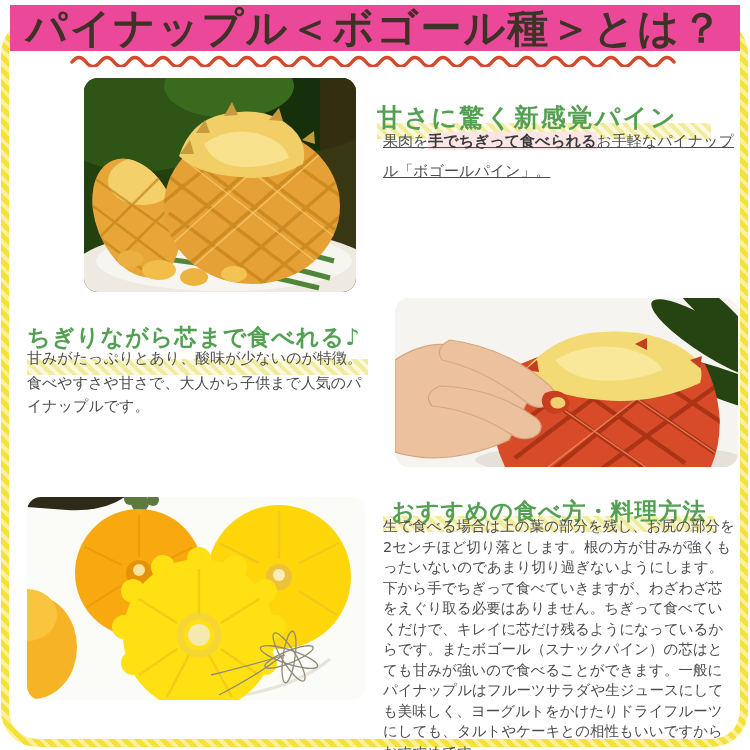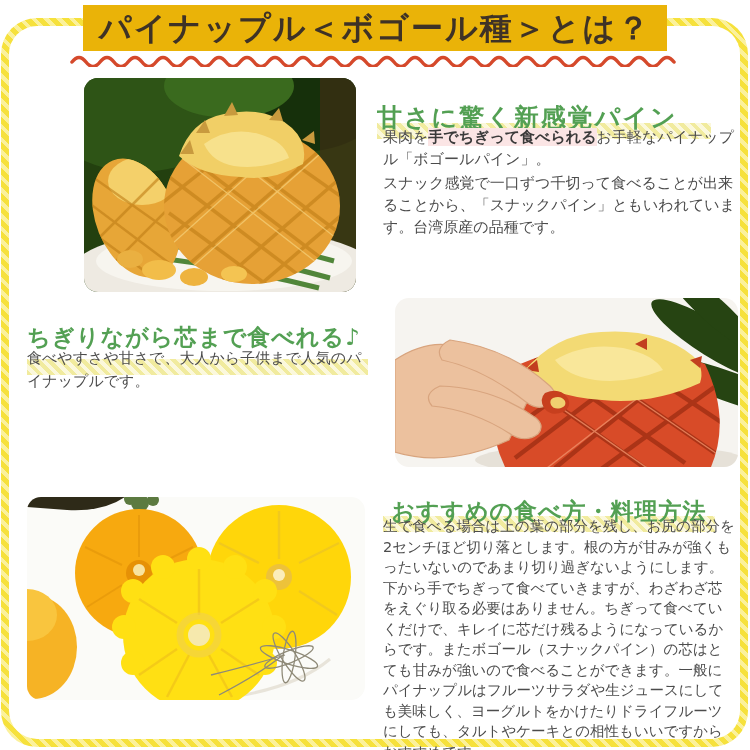--- a/index.html
+++ b/index.html
@@ -13,41 +13,41 @@
     position:absolute;left:1px;top:18px;width:747px;height:729px;
     border-radius:36px;
     background:repeating-linear-gradient(45deg,#f6e13c 0 5px,#fbf19b 5px 9px);
   }
   .frame-inner{
     position:absolute;inset:8px;border-radius:28px;background:#ffffff;
   }
   
   .title-wrap{position:absolute;top:0;left:0;width:750px;text-align:center;z-index:6;}
   .page-title{
-    display:inline-block;margin:5px 0 0;padding:0 16px;background:#eab308;
-    font-size:32px;font-weight:bold;color:#3e3226;letter-spacing:2px;line-height:46px;
+    display:inline-block;margin:5px 0 0;padding:0 16px;background:#ec4899;
+    font-size:41px;font-weight:bold;color:#3e3226;letter-spacing:2px;line-height:46px;
   }
   .wave{position:absolute;top:51px;left:70px;z-index:6;}
   
   .photo{position:absolute;border-radius:14px;overflow:hidden;z-index:3;line-height:0;}
   .photo1{left:84px;top:78px;width:272px;height:214px;}
   .photo2{left:395px;top:298px;width:343px;height:169px;}
   .photo3{left:27px;top:497px;width:338px;height:203px;}
   .h-green{
     position:absolute;z-index:3;font-weight:bold;color:#53a053;
     background:repeating-linear-gradient(45deg,#f1eb9e 0 4px,#fbf8dc 4px 8px) no-repeat left bottom;
     background-size:100% 16px;
   }
   .h1-left{left:27px;top:303px;width:341px;font-size:23px;letter-spacing:1px;padding-bottom:22px;}
   .h2-right{left:377px;top:80px;width:334px;font-size:25px;letter-spacing:2px;padding-bottom:5px;}
   .h3-right{left:383px;top:477px;width:332px;font-size:23px;letter-spacing:1px;padding-bottom:5px;text-align:center;}
   .body{position:absolute;z-index:3;color:#4c4c4c;}
   .body p{margin:0 0 2px;}
   .b1{left:27px;top:347px;width:346px;font-size:15px;line-height:23px;}
-  .b2{left:383px;top:126px;width:353px;font-size:15px;line-height:22px;}
+  .b2{left:383px;top:126px;width:353px;font-size:15px;line-height:30px;text-decoration:underline;}
   .b3{left:383px;top:516px;width:353px;font-size:14.5px;line-height:20.5px;}
   .hl{font-weight:bold;color:#3a3a3a;background:#fbe5e5;}
 </style>
 </head>
 <body>
 
 <div class="frame">
   <div class="frame-inner"></div>
 </div>
 
@@ -125,21 +125,20 @@
     <ellipse cx="75" cy="192" rx="17" ry="10" fill="#f2bd49"></ellipse>
     <ellipse cx="110" cy="199" rx="14" ry="9" fill="#eeb33e"></ellipse>
     <ellipse cx="150" cy="196" rx="13" ry="8" fill="#f4c452"></ellipse>
     <ellipse cx="46" cy="181" rx="13" ry="9" fill="#eab041"></ellipse>
   </svg>
 </div>
 
 <h2 class="h-green h2-right">甘さに驚く新感覚パイン</h2>
 <div class="body b2">
   <p><span>果肉を</span><span class="hl">手でちぎって食べられる</span><span>お手軽なパイナップル「ボゴールパイン」。</span></p>
-  <p>スナック感覚で一口ずつ千切って食べることが出来ることから、「スナックパイン」ともいわれています。台湾原産の品種です。</p>
 </div>
 
 <div class="photo photo2">
   <svg width="343" height="169" viewBox="0 0 343 169">
     <defs>
       <clipPath id="pbody2">
           <path d="M112 72 q98 -48 198 -6 q26 55 6 103 l-206 0 q-26 -55 2 -97z"></path>
         </clipPath>
     </defs>
     <rect width="343" height="169" fill="#f6f4f0"></rect>
@@ -184,20 +183,21 @@
   </svg>
 </div>
 
 <h2 class="h-green h3-right">おすすめの食べ方・料理方法</h2>
 <div class="body b3">
   <p>生で食べる場合は上の葉の部分を残し、お尻の部分を2センチほど切り落とします。根の方が甘みが強くもったいないのであまり切り過ぎないようにします。下から手でちぎって食べていきますが、わざわざ芯をえぐり取る必要はありません。ちぎって食べていくだけで、キレイに芯だけ残るようになっているからです。またボゴール（スナックパイン）の芯はとても甘みが強いので食べることができます。一般にパイナップルはフルーツサラダや生ジュースにしても美味しく、ヨーグルトをかけたりドライフルーツにしても、タルトやケーキとの相性もいいですからおすすめです。</p>
 </div>
 
 <h2 class="h-green h1-left">ちぎりながら芯まで食べれる♪</h2>
 <div class="body b1">
+  <p>甘みがたっぷりとあり、酸味が少ないのが特徴。</p>
   <p>食べやすさや甘さで、大人から子供まで人気のパイナップルです。</p>
 </div>
 
 <div class="photo photo3">
   <svg width="338" height="203" viewBox="0 0 338 203">
     <rect width="338" height="203" fill="#fbfbf8"></rect>
     <path d="M0 0 h98 q-22 15 -58 13 L0 10z" fill="#2e2a18"></path>
     <g fill="#5c7a40">
       <circle cx="113" cy="6" r="9"></circle>
         <circle cx="126" cy="3" r="6"></circle>

